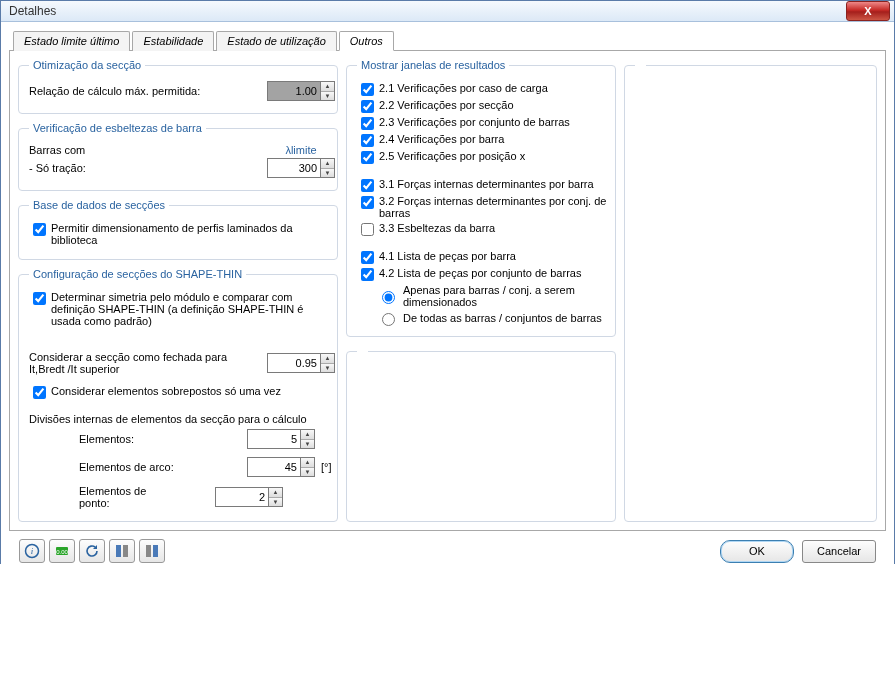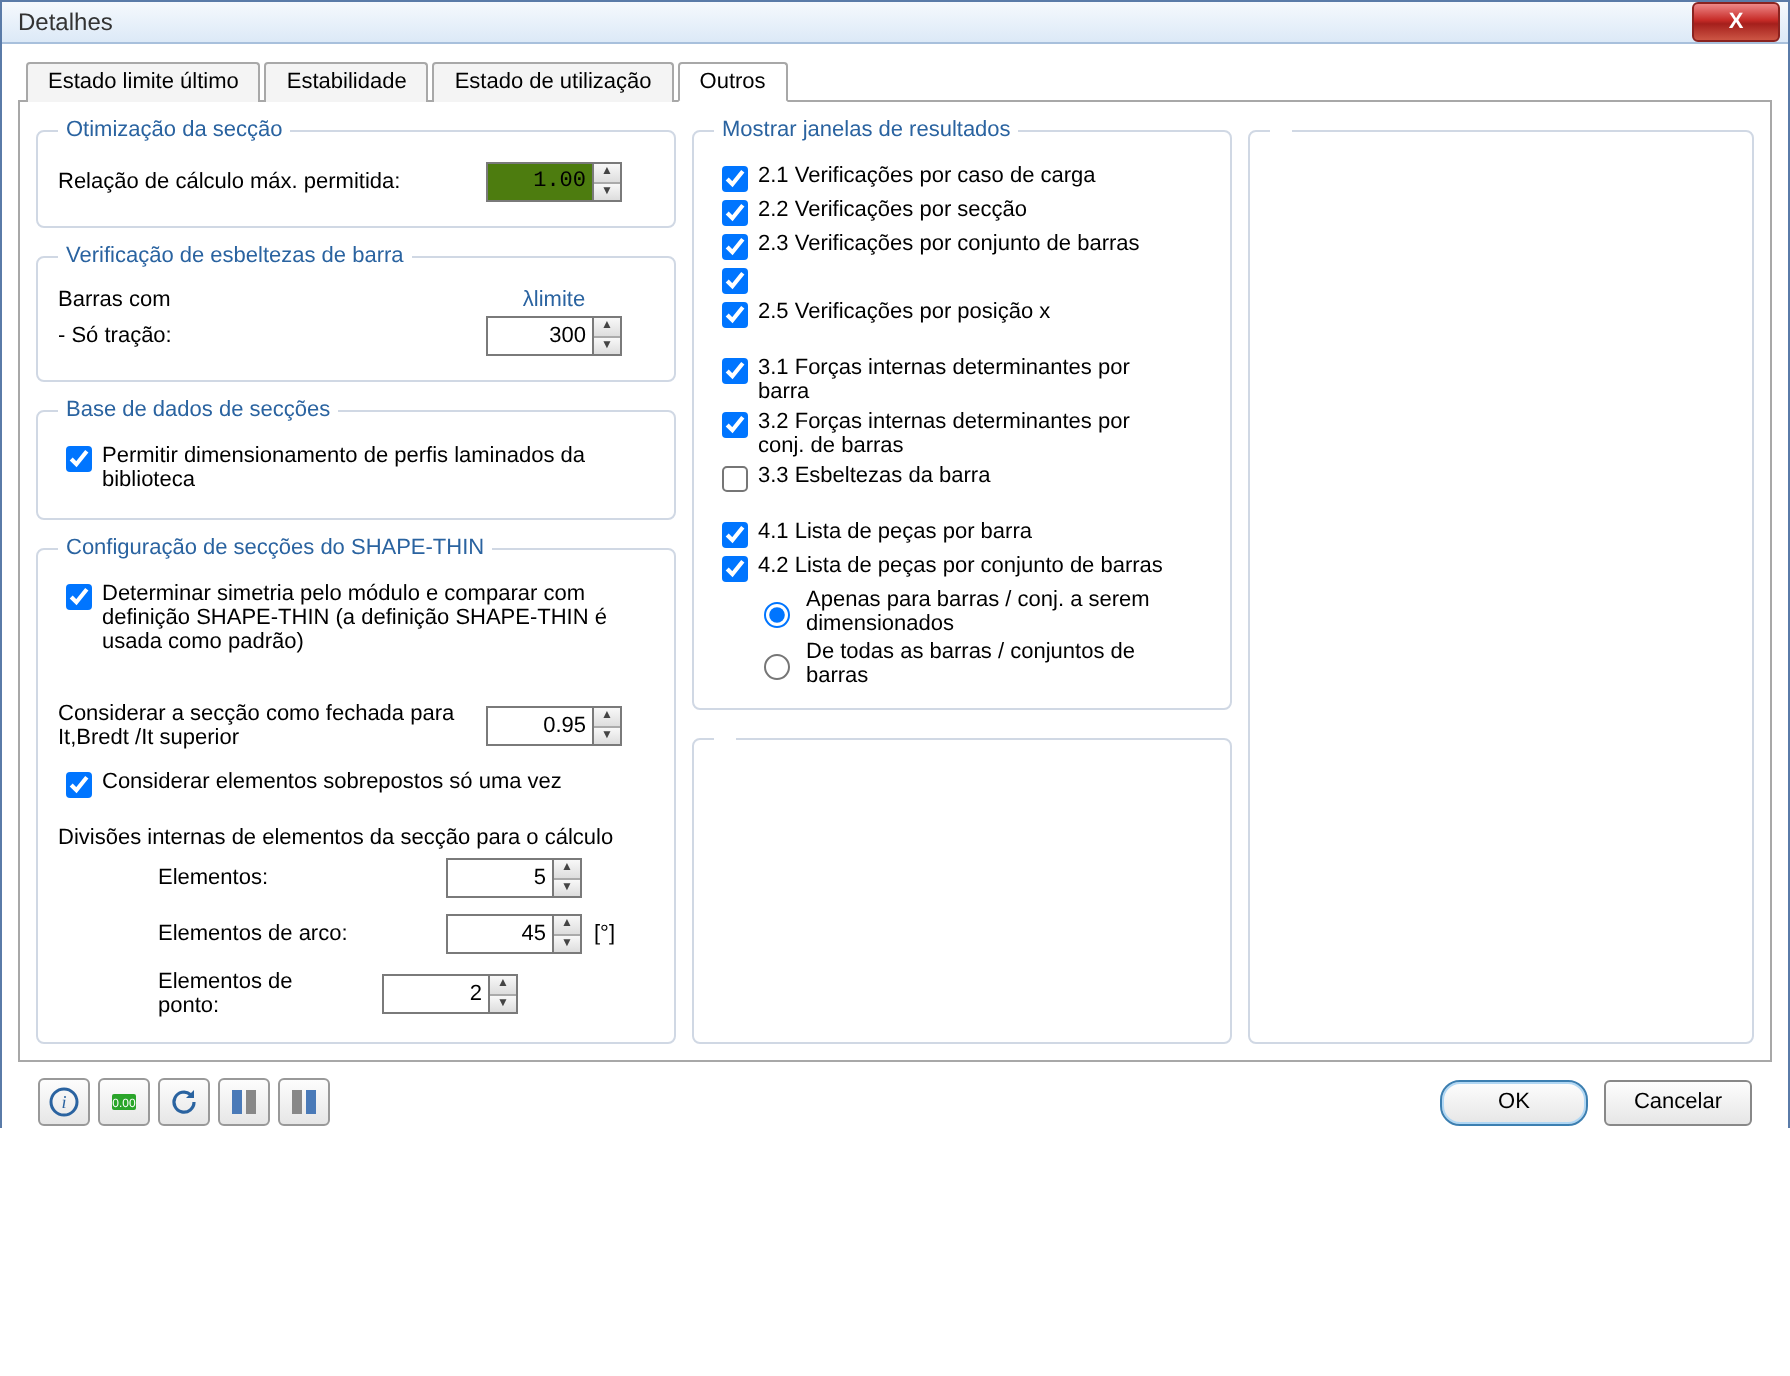--- a/index.html
+++ b/index.html
@@ -51,20 +51,21 @@
   flex: 1;
   padding: 8px;
   background: #fff;
   display: flex;
   flex-direction: column;
 }
 .tabstrip {
   display: flex;
   border-bottom: 1px solid #a8a8a8;
   padding-left: 4px;
+  font-style: italic;
 }
 .tab {
   padding: 3px 10px;
   border: 1px solid #a8a8a8;
   border-bottom: none;
   background: #f4f4f4;
   margin-right: 2px;
   position: relative;
   top: 1px;
   border-radius: 2px 2px 0 0;
@@ -87,21 +88,21 @@
   display: flex;
   flex-direction: column;
   gap: 8px;
 }
 .col.left { width: 320px; }
 .col.mid { width: 270px; }
 .col.right { flex: 1; }
 fieldset.group {
   border: 1px solid #d0d8e4;
   border-radius: 4px;
-  padding: 8px 26px 10px 10px;
+  padding: 8px 2px 10px 10px;
   margin: 0;
 }
 fieldset.group.fill {
   flex: 1;
 }
 fieldset.group > legend {
   color: #2a63a0;
   padding: 0 4px;
   font-size: 11px;
 }
@@ -121,22 +122,21 @@
 }
 .spin input {
   width: 54px;
   height: 20px;
   border: 1px solid #7a7a7a;
   text-align: right;
   padding-right: 3px;
   font-size: 11px;
 }
 .spin input.sel {
-  background: #4d7c0f;
-  font-family: Liberation Mono, monospace;
+  background: #a3a3a3;
 }
 .spin .btns {
   width: 14px;
   display: flex;
   flex-direction: column;
   border: 1px solid #7a7a7a;
   border-left: none;
 }
 .spin .btns div {
   flex: 1;
@@ -353,20 +353,21 @@
           <label class="chk">
               <input type="checkbox" checked="" style="">
               <span>2.2 Verificações por secção</span>
             </label>
           <label class="chk">
               <input type="checkbox" checked="" style="">
               <span>2.3 Verificações por conjunto de barras</span>
             </label>
           <label class="chk">
               <input type="checkbox" checked="" style="">
+              <span>2.4 Verificações por barra</span>
             </label>
           <label class="chk">
               <input type="checkbox" checked="" style="">
               <span>2.5 Verificações por posição x</span>
             </label>
 
           <div style="height:8px;"></div>
 
           <label class="chk">
               <input type="checkbox" checked="" style="">

